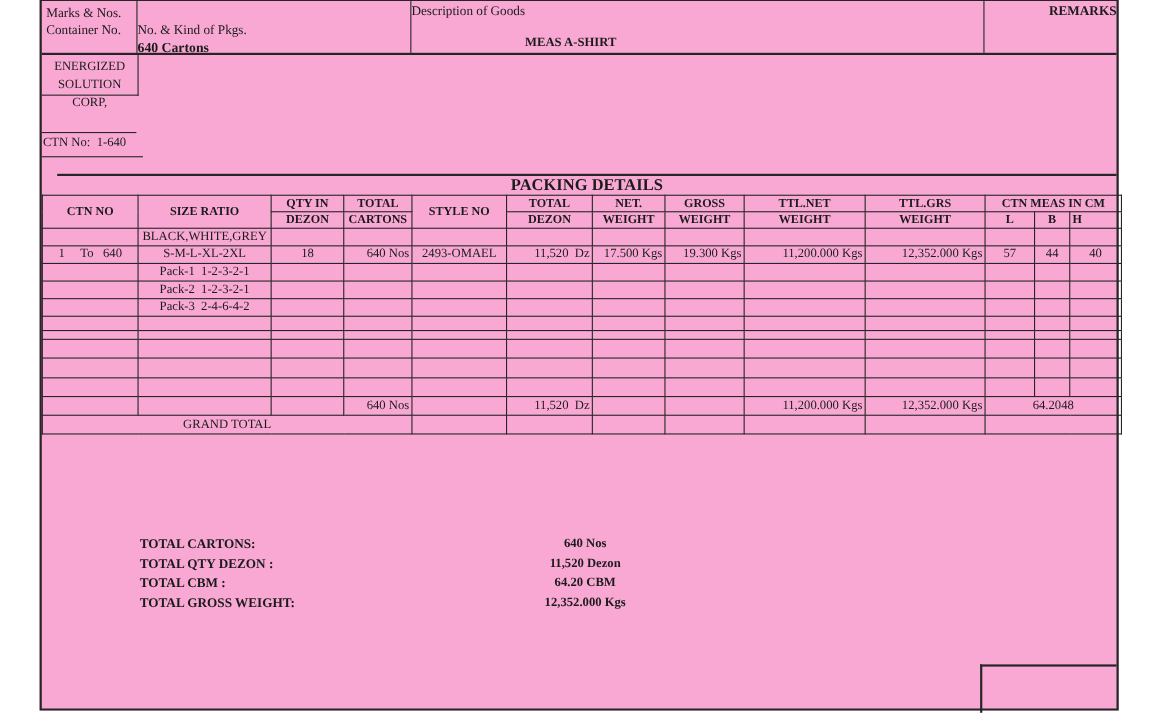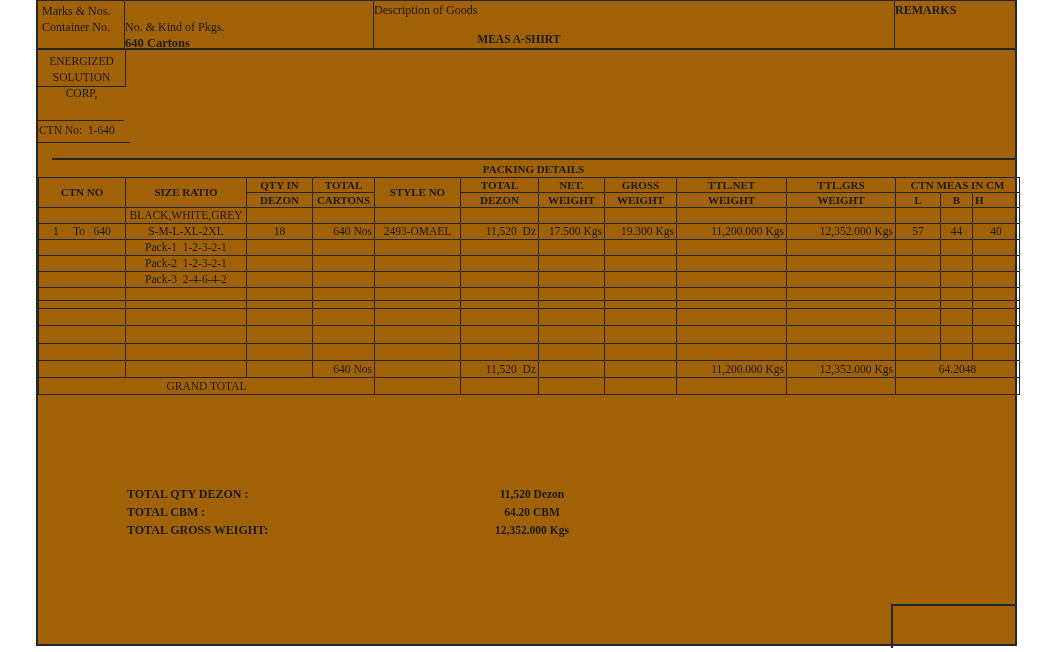--- a/index.html
+++ b/index.html
@@ -3,46 +3,46 @@
 <meta charset="utf-8">
 <style>
   * { margin:0; padding:0; box-sizing:border-box; }
   body {
     width:1061px; height:652px; background:#ffffff;
     font-family:"Liberation Serif", serif; color:#1b1b1b;
     position:relative; overflow:hidden;
   }
   .doc {
     position:absolute; left:36px; top:0; width:981px; height:646px;
-    border:2px solid #262626; border-top-width:1px; background:#a16207;
+    border:2px solid #262626; border-top-width:1px; background:#f9a8d4;
   }
   
   .top-header { display:flex; height:49px; border-bottom:2px solid #262626; }
   .th-cell { border-right:1.5px solid #262626; font-size:12px; }
   .th-cell:last-child { border-right:none; }
   .cell-marks { width:87px; padding:2px 0 0 4px; line-height:16px; }
   .cell-pkgs { width:249px; text-align:left; padding-top:18px; line-height:16px; }
   .cell-pkgs .val { font-weight:bold; font-size:12.5px; }
   .cell-goods { width:521px; text-align:center; display:flex; flex-direction:row; padding:2px 0 3px 0; }
   .cell-goods .val { margin-top:auto; font-weight:bold; font-size:11.5px; }
-  .cell-remarks { flex:1; text-align:left; padding-top:2px; font-weight:bold; }
+  .cell-remarks { flex:1; text-align:right; padding-top:2px; font-weight:bold; }
   
   .mid { position:relative; height:108px; }
   .shipper-box {
     position:absolute; left:0; top:0; width:88px; height:37px;
     border-right:1.5px solid #262626; border-bottom:1.5px solid #262626;
     text-align:center; padding-top:3px; font-size:11.5px; line-height:16px;
   }
   .mid-line1 { position:absolute; left:0; top:70px; width:86px; border-top:1.5px solid #262626; }
   .ctn-note { position:absolute; left:1px; top:74px; font-size:11.5px; white-space:pre; }
   .mid-line2 { position:absolute; left:0; top:92px; width:92px; border-top:1.5px solid #262626; }
   
   .pd-title {
     height:19px; border-top:2px solid #262626; text-align:center;
-    font-weight:bold; font-size:11px; line-height:18px;margin-left:14px;
+    font-weight:bold; font-size:15px; line-height:18px;margin-left:14px;
   }
   table.packing { border-collapse:collapse; table-layout:fixed; width:100%; }
   table.packing th, table.packing td {
     border:1px solid #262626; font-size:11.5px; line-height:13px;
     white-space:pre; overflow:hidden; padding:0 2px;
   }
   table.packing th { font-weight:bold; font-size:11px; text-align:center; }
   th.small-hdr { font-size:7.5px; line-height:11px; }
   tr.hdr td, tr.hdr th { height:15px; }
   tr.rh16 td { height:16px; }
@@ -320,20 +320,24 @@
           <td></td>
           <td></td>
         <td colspan="3"></td>
       </tr>
     </tbody>
   </table>
 
   <div class="bottom">
     <div class="summary">
       <div class="summary-row">
+        <span class="lbl">TOTAL CARTONS:</span>
+        <span class="val">640 Nos</span>
+      </div>
+      <div class="summary-row">
         <span class="lbl">TOTAL QTY DEZON :</span>
         <span class="val">11,520 Dezon</span>
       </div>
       <div class="summary-row">
         <span class="lbl">TOTAL CBM :</span>
         <span class="val">64.20  CBM</span>
       </div>
       <div class="summary-row">
         <span class="lbl">TOTAL GROSS WEIGHT:</span>
         <span class="val">12,352.000 Kgs</span>

